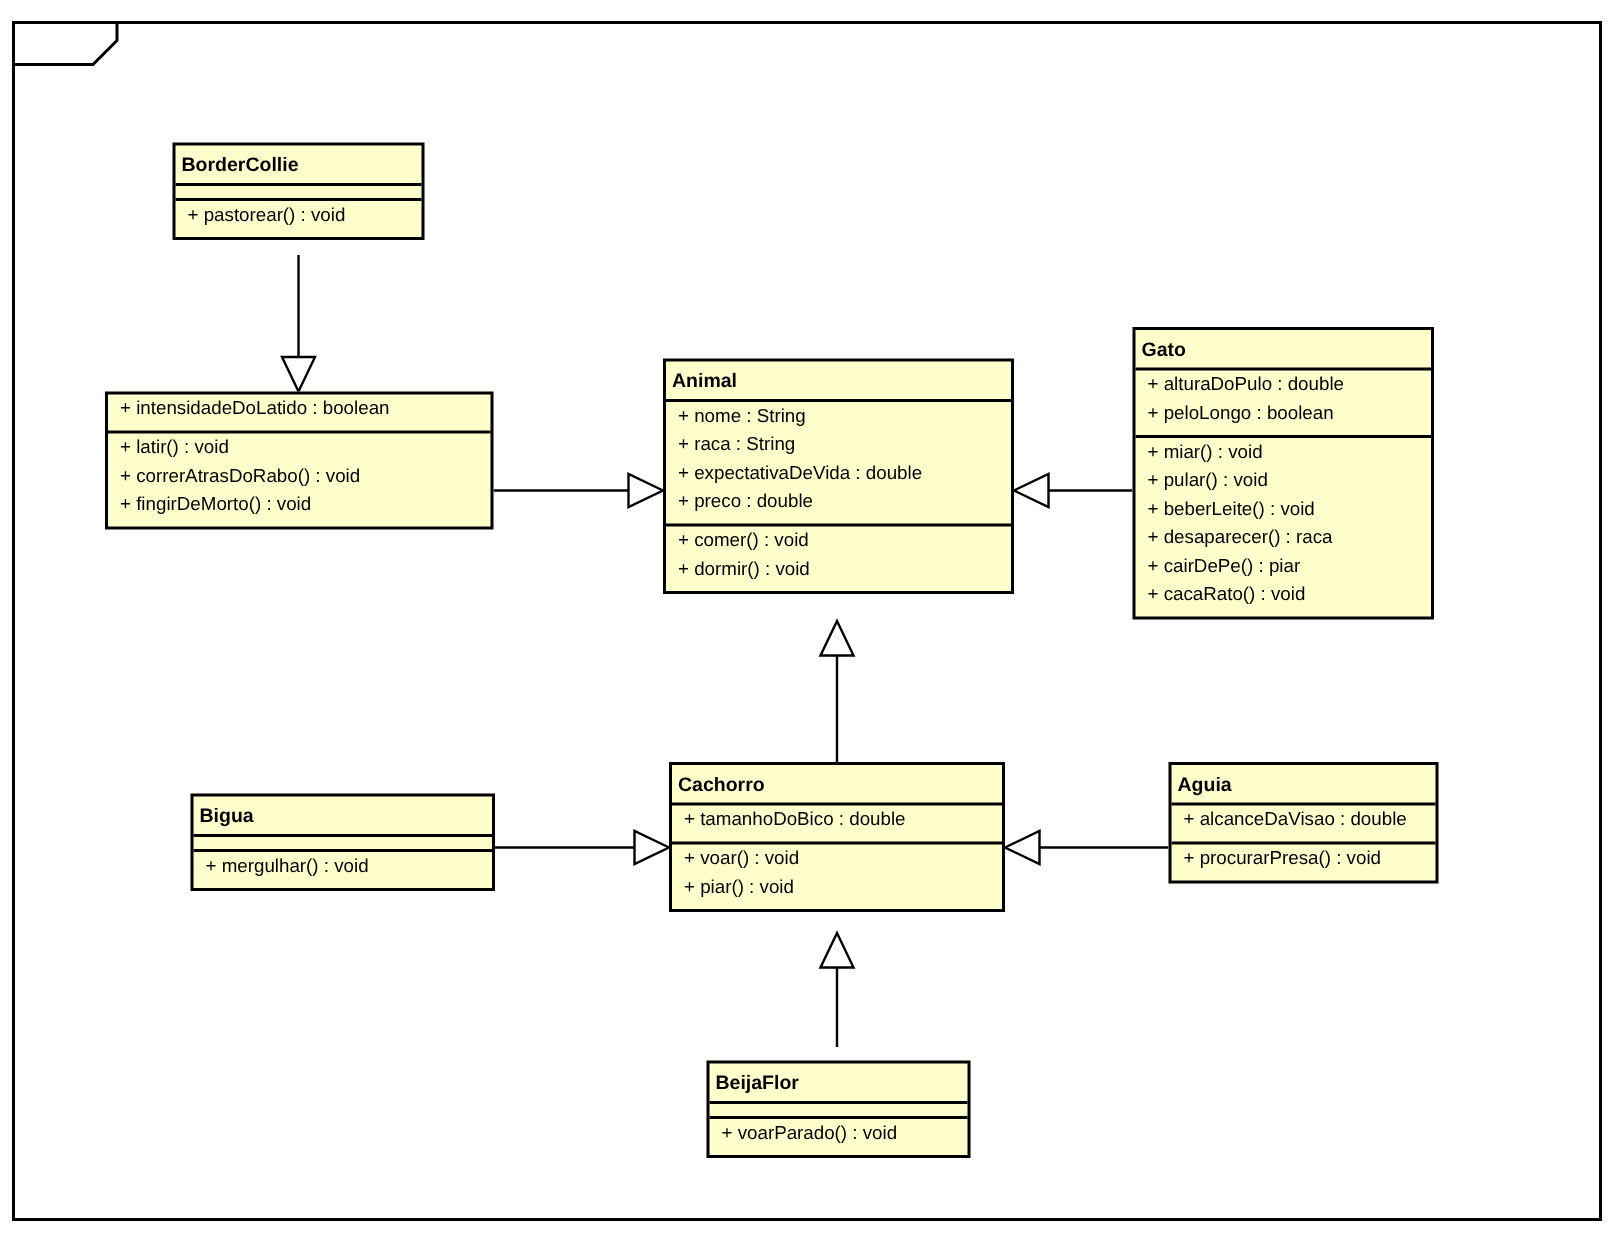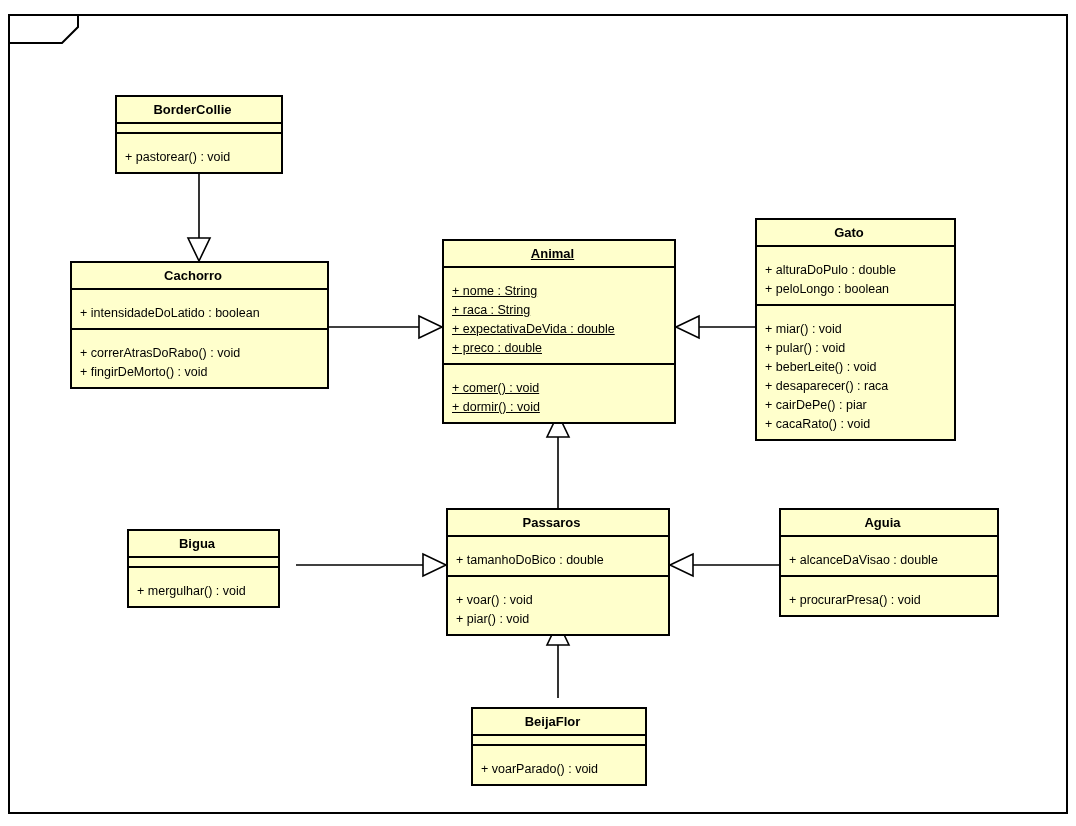--- a/index.html
+++ b/index.html
@@ -47,32 +47,32 @@
 
   
   .uml-class {
     position: absolute;
     box-sizing: border-box;
     background: #ffffcc;
     border: 2px solid #000000;
     z-index: 5;
   }
   .uml-name {
-    text-align: center;
+    text-align: left;
     font-size: 13px;
     font-weight: bold;
     color: #000000;
     padding: 5px 17px 5px 4px;
     line-height: 15px;
     border-bottom: 2px solid #000000;
     white-space: nowrap;
   }
   .uml-compartment {
     border-bottom: 2px solid #000000;
-    padding: 14px 8px 5px 8px;
+    padding: 0 8px 5px 8px;
   }
   .uml-compartment:last-child {
     border-bottom: none;
   }
   .uml-compartment.empty {
     padding: 2px 8px 2px 8px;
     min-height: 4px;
   }
   .uml-member {
     font-size: 12.5px;
@@ -144,31 +144,31 @@
 
   <div class="uml-class" style="left:115px; top:95px; width:168px;">
     <div class="uml-name">BorderCollie</div>
     <div class="uml-compartment empty"></div>
     <div class="uml-compartment">
       <div class="uml-member">+ pastorear() : void</div>
     </div>
   </div>
 
   <div class="uml-class" style="left:70px; top:261px; width:259px;">
-    <div class="uml-name">Cachorro</div>
     <div class="uml-compartment">
       <div class="uml-member">+ intensidadeDoLatido : boolean</div>
     </div>
     <div class="uml-compartment">
+      <div class="uml-member">+ latir() : void</div>
       <div class="uml-member">+ correrAtrasDoRabo() : void</div>
       <div class="uml-member">+ fingirDeMorto() : void</div>
     </div>
   </div>
 
-  <div class="uml-class" style="left:442px; top:239px; width:234px;text-decoration:underline;">
+  <div class="uml-class" style="left:442px; top:239px; width:234px;">
     <div class="uml-name">Animal</div>
     <div class="uml-compartment">
       <div class="uml-member">+ nome : String</div>
       <div class="uml-member">+ raca : String</div>
       <div class="uml-member">+ expectativaDeVida : double</div>
       <div class="uml-member">+ preco : double</div>
     </div>
     <div class="uml-compartment">
       <div class="uml-member">+ comer() : void</div>
       <div class="uml-member">+ dormir() : void</div>
@@ -185,39 +185,39 @@
       <div class="uml-member">+ miar() : void</div>
       <div class="uml-member">+ pular() : void</div>
       <div class="uml-member">+ beberLeite() : void</div>
       <div class="uml-member">+ desaparecer() : raca</div>
       <div class="uml-member">+ cairDePe() : piar</div>
       <div class="uml-member">+ cacaRato() : void</div>
     </div>
   </div>
 
   <div class="uml-class" style="left:446px; top:508px; width:224px;">
-    <div class="uml-name">Passaros</div>
+    <div class="uml-name">Cachorro</div>
     <div class="uml-compartment">
       <div class="uml-member">+ tamanhoDoBico : double</div>
     </div>
     <div class="uml-compartment">
       <div class="uml-member">+ voar() : void</div>
       <div class="uml-member">+ piar() : void</div>
     </div>
   </div>
 
-  <div class="uml-class" style="left:127px; top:529px; width:153px;">
+  <div class="uml-class" style="left:127px; top:529px; width:203px;">
     <div class="uml-name">Bigua</div>
     <div class="uml-compartment empty"></div>
     <div class="uml-compartment">
       <div class="uml-member">+ mergulhar() : void</div>
     </div>
   </div>
 
-  <div class="uml-class" style="left:779px; top:508px; width:220px;">
+  <div class="uml-class" style="left:779px; top:508px; width:180px;">
     <div class="uml-name">Aguia</div>
     <div class="uml-compartment">
       <div class="uml-member">+ alcanceDaVisao : double</div>
     </div>
     <div class="uml-compartment">
       <div class="uml-member">+ procurarPresa() : void</div>
     </div>
   </div>
 
   <div class="uml-class" style="left:471px; top:707px; width:176px;">

